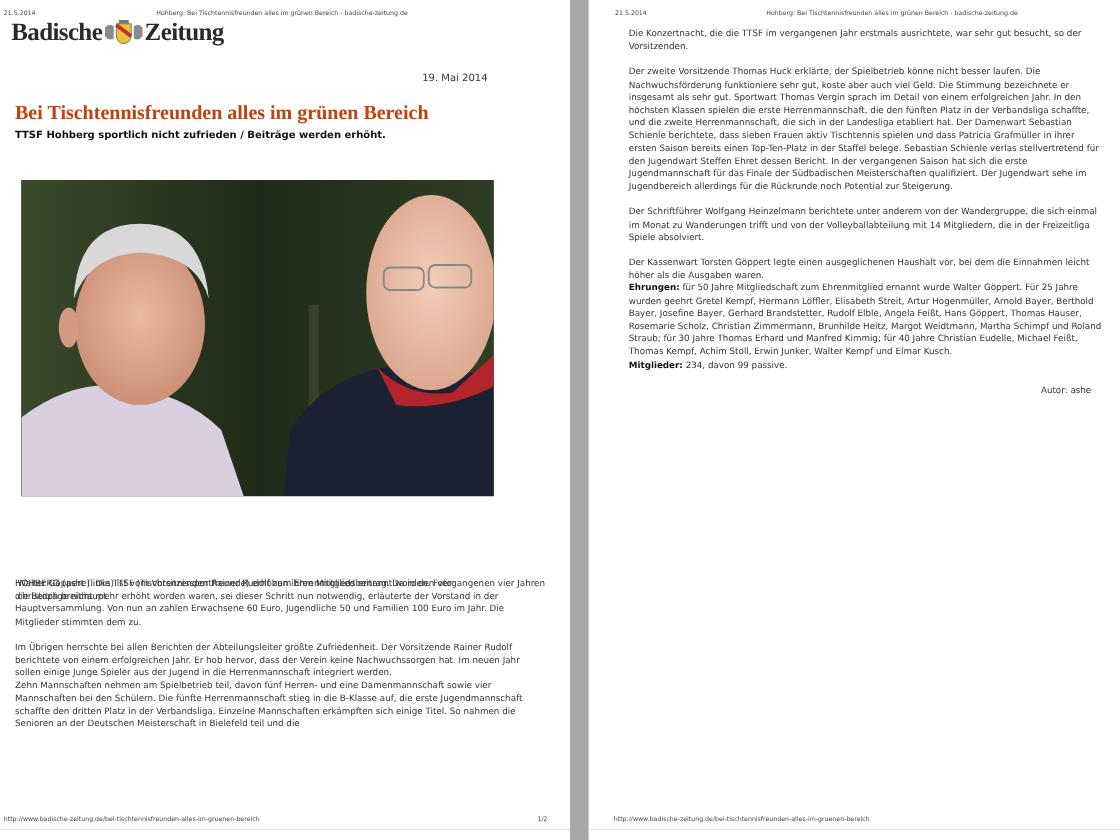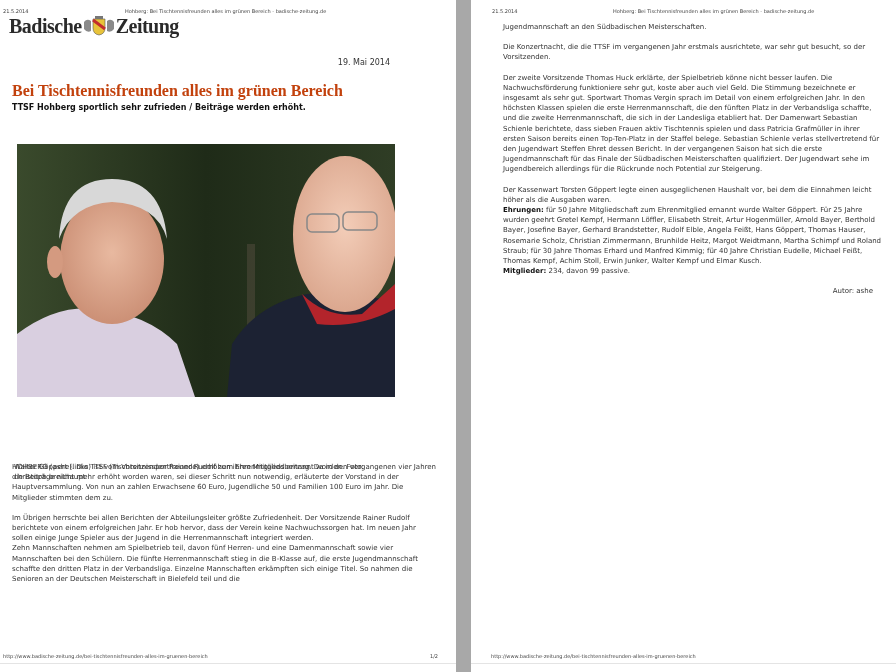--- a/index.html
+++ b/index.html
@@ -61,21 +61,21 @@
         <path d="M10 3 L22 3 L22 12 Q22 18 16 19 Q10 18 10 12 Z" fill="#e8c33a" stroke="#555" stroke-width="0.6"></path>
         <path d="M10 4 L22 13" stroke="#c22d2d" stroke-width="3"></path>
         <rect x="12" y="0" width="8" height="3" fill="#777"></rect>
       </svg>
     </span>
     <span>Zeitung</span>
   </div>
 
   <div class="article-date">19. Mai 2014</div>
   <h1 class="headline">Bei Tischtennisfreunden alles im grünen Bereich</h1>
-  <div class="subhead">TTSF Hohberg sportlich sehr zufrieden / Beiträge werden erhöht.</div>
+  <div class="subhead">TTSF Hohberg sportlich nicht zufrieden / Beiträge werden erhöht.</div>
 
   <div class="photo" title="Two older men smiling outdoors in front of green trees">
     <svg viewBox="0 0 378 253" preserveAspectRatio="none">
       <defs>
         <linearGradient id="bg" x1="0" y1="0" x2="1" y2="0">
           <stop offset="0" stop-color="#3a4a2c"></stop>
           <stop offset="0.5" stop-color="#1f2b18"></stop>
           <stop offset="1" stop-color="#2f3d25"></stop>
         </linearGradient>
         <radialGradient id="skin1" cx="0.5" cy="0.45" r="0.6">
@@ -118,23 +118,23 @@
   <div class="bottom-line"></div>
 </div>
 
 <div class="separator"></div>
 
 <div class="page page-right">
   <span class="print-header print-date">21.5.2014</span>
   <span class="print-header print-title">Hohberg: Bei Tischtennisfreunden alles im grünen Bereich - badische-zeitung.de</span>
 
   <div class="body-text" style="top:22px;">
-    <p class="para">Jugendmannschaft an den Südbadischen Meisterschaften.</p>
     <p class="para">Die Konzertnacht, die die TTSF im vergangenen Jahr erstmals ausrichtete, war sehr gut besucht, so der Vorsitzenden.</p>
     <p class="para">Der zweite Vorsitzende Thomas Huck erklärte, der Spielbetrieb könne nicht besser laufen. Die Nachwuchsförderung funktioniere sehr gut, koste aber auch viel Geld. Die Stimmung bezeichnete er insgesamt als sehr gut. Sportwart Thomas Vergin sprach im Detail von einem erfolgreichen Jahr. In den höchsten Klassen spielen die erste Herrenmannschaft, die den fünften Platz in der Verbandsliga schaffte, und die zweite Herrenmannschaft, die sich in der Landesliga etabliert hat. Der Damenwart Sebastian Schienle berichtete, dass sieben Frauen aktiv Tischtennis spielen und dass Patricia Grafmüller in ihrer ersten Saison bereits einen Top-Ten-Platz in der Staffel belege. Sebastian Schienle verlas stellvertretend für den Jugendwart Steffen Ehret dessen Bericht. In der vergangenen Saison hat sich die erste Jugendmannschaft für das Finale der Südbadischen Meisterschaften qualifiziert. Der Jugendwart sehe im Jugendbereich allerdings für die Rückrunde noch Potential zur Steigerung.</p>
+    <p class="para">Der Schriftführer Wolfgang Heinzelmann berichtete unter anderem von der Wandergruppe, die sich einmal im Monat zu Wanderungen trifft und von der Volleyballabteilung mit 14 Mitgliedern, die in der Freizeitliga Spiele absolviert.</p>
     <p class="para tight">Der Kassenwart Torsten Göppert legte einen ausgeglichenen Haushalt vor, bei dem die Einnahmen leicht höher als die Ausgaben waren.</p>
     <p class="para tight"><span class="label-bold">Ehrungen:</span><span> für 50 Jahre Mitgliedschaft zum Ehrenmitglied ernannt wurde Walter Göppert. Für 25 Jahre wurden geehrt Gretel Kempf, Hermann Löffler, Elisabeth Streit, Artur Hogenmüller, Arnold Bayer, Berthold Bayer, Josefine Bayer, Gerhard Brandstetter, Rudolf Elble, Angela Feißt, Hans Göppert, Thomas Hauser, Rosemarie Scholz, Christian Zimmermann, Brunhilde Heitz, Margot Weidtmann, Martha Schimpf und Roland Straub; für 30 Jahre Thomas Erhard und Manfred Kimmig; für 40 Jahre Christian Eudelle, Michael Feißt, Thomas Kempf, Achim Stoll, Erwin Junker, Walter Kempf und Elmar Kusch.</span></p>
     <p class="para"><span class="label-bold">Mitglieder:</span><span> 234, davon 99 passive.</span></p>
     <p class="para author">Autor: ashe</p>
   </div>
 
   <span class="print-footer url">http://www.badische-zeitung.de/bei-tischtennisfreunden-alles-im-gruenen-bereich</span>
   <div class="bottom-line"></div>
 </div>
 

